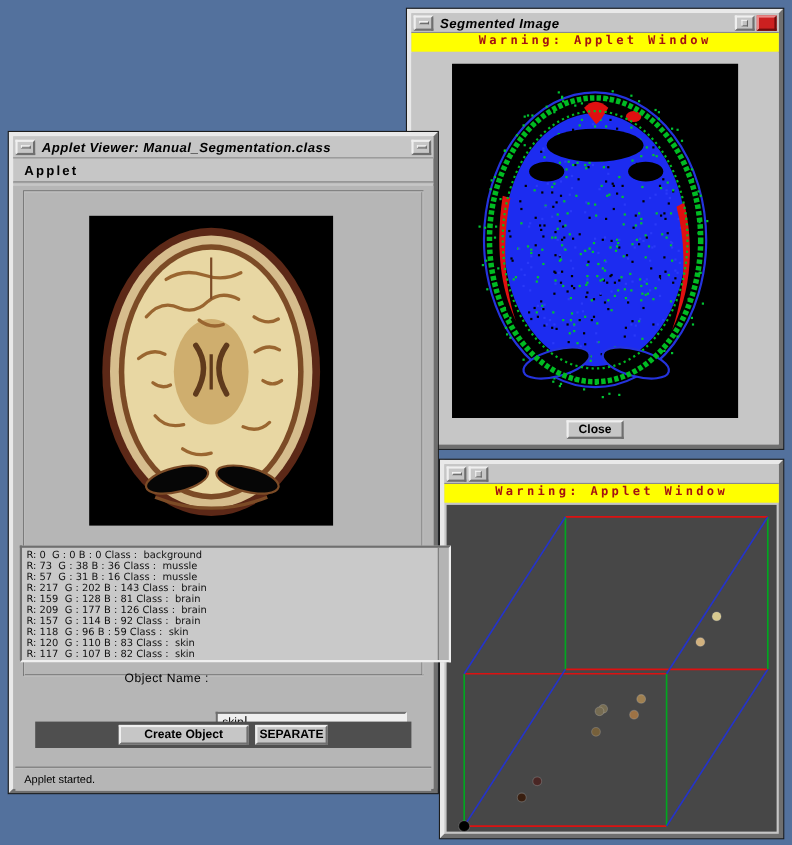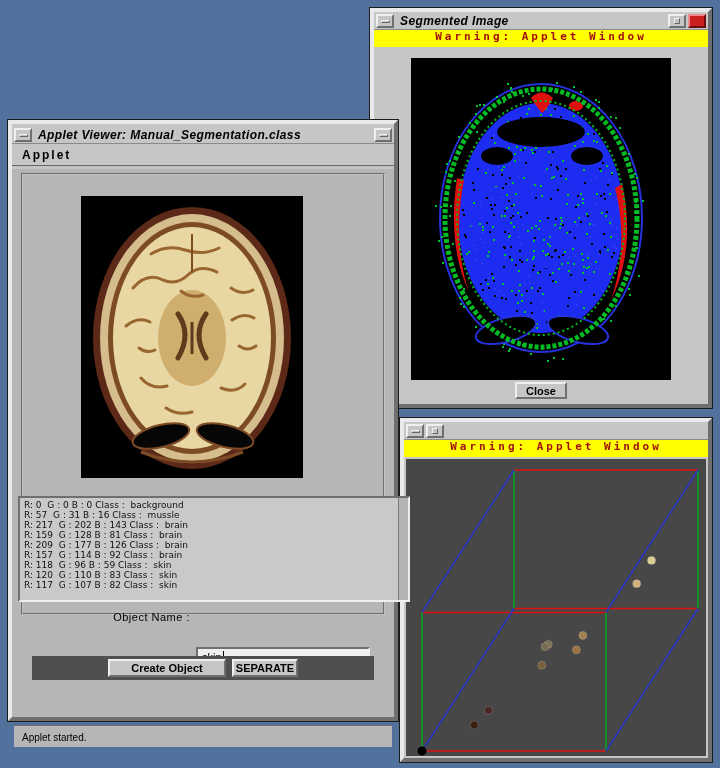--- a/index.html
+++ b/index.html
@@ -10,21 +10,21 @@
     font-family:"Liberation Sans",sans-serif;
   }
   .win{
     position:absolute;
     background:var(--chrome,#c6c6c6);
     border:4px solid;
     border-color:#e9e9e9 #6f6f6f #6f6f6f #e9e9e9;
     outline:1px solid #1c1c1c;
   }
   .titlebar{
-    display:flex;align-items:flex-end;gap:2px;
+    display:flex;align-items:center;gap:2px;
     padding:1px 2px;background:var(--chrome,#c6c6c6);
     border-bottom:1px solid #8a8a8a;
   }
   .tb18{height:20px}
   .tb16{height:18px}
   .tbtn{
     width:18px;height:14px;flex:none;
     background:var(--chrome,#c6c6c6);
     border:2px solid;border-color:#efefef #6f6f6f #6f6f6f #efefef;
     display:flex;align-items:center;justify-content:center;
@@ -98,21 +98,21 @@
     position:absolute;left:20px;top:487px;width:342px;height:24px;
     background:var(--strip_dark,#4f4f4f);
     display:flex;align-items:center;justify-content:center;gap:6px;
   }
   .btn-create{width:118px;height:18px}
   .btn-separate{width:66px;height:18px}
   .statusbar{
     position:absolute;left:2px;right:2px;top:528px;height:22px;
     border-top:2px groove #bdbdbd;
     font:10px "Liberation Sans",sans-serif;color:#000;
-    padding:5px 0 0 8px;background:#b6b6b6;margin-top:28px;
+    padding:5px 0 0 8px;background:#b6b6b6;
   }
 
   
   #win-seg{left:370px;top:8px;width:342px;height:400px;z-index:1}
   .seg-content{position:absolute;left:0;right:0;top:36px;bottom:0;background:var(--chrome,#c6c6c6)}
   #seg-svg{position:absolute;left:37px;top:10px;width:260px;height:322px;background:#000}
   .close-btn{
     position:absolute;bottom:5px;left:50%;transform:translateX(-50%);
     height:17px;padding:0 9px;
   }
@@ -756,20 +756,21 @@
       </g>
       <path d="M111,126 v32" stroke="#5f3a1c" stroke-width="3"></path>
       <ellipse cx="80" cy="240" rx="29" ry="11" fill="#060606" stroke="#7c4b26" stroke-width="2" transform="rotate(-14 80 240)"></ellipse>
       <ellipse cx="144" cy="240" rx="29" ry="11" fill="#060606" stroke="#7c4b26" stroke-width="2" transform="rotate(14 144 240)"></ellipse>
       <path d="M60,256 Q111,276 162,256" stroke="#7c4b26" stroke-width="3" fill="none"></path>
     </svg>
 
     <div class="listbox">
       <div class="list-rows">
           <div class="row">R: 0  G : 0 B : 0 Class :  background</div>
+          <div class="row">R: 73  G : 38 B : 36 Class :  mussle</div>
           <div class="row">R: 57  G : 31 B : 16 Class :  mussle</div>
           <div class="row">R: 217  G : 202 B : 143 Class :  brain</div>
           <div class="row">R: 159  G : 128 B : 81 Class :  brain</div>
           <div class="row">R: 209  G : 177 B : 126 Class :  brain</div>
           <div class="row">R: 157  G : 114 B : 92 Class :  brain</div>
           <div class="row">R: 118  G : 96 B : 59 Class :  skin</div>
           <div class="row">R: 120  G : 110 B : 83 Class :  skin</div>
           <div class="row">R: 117  G : 107 B : 82 Class :  skin</div>
         </div>
       <div class="list-scroll"></div>

